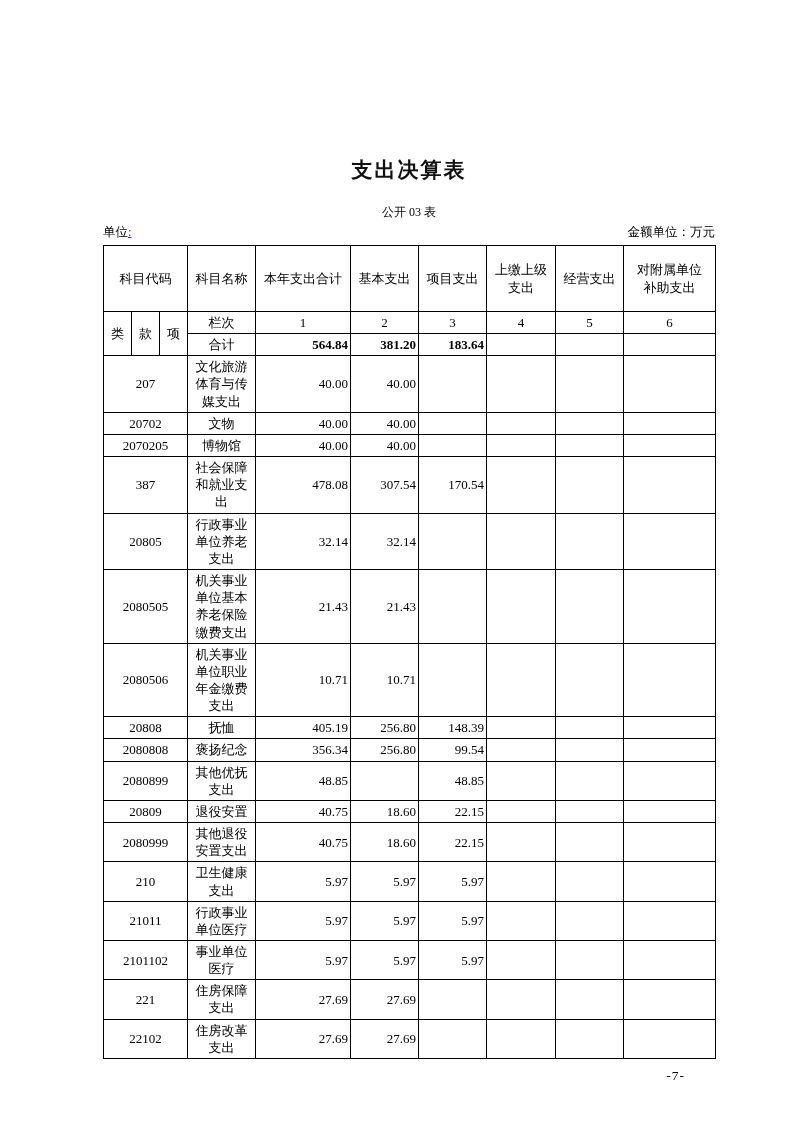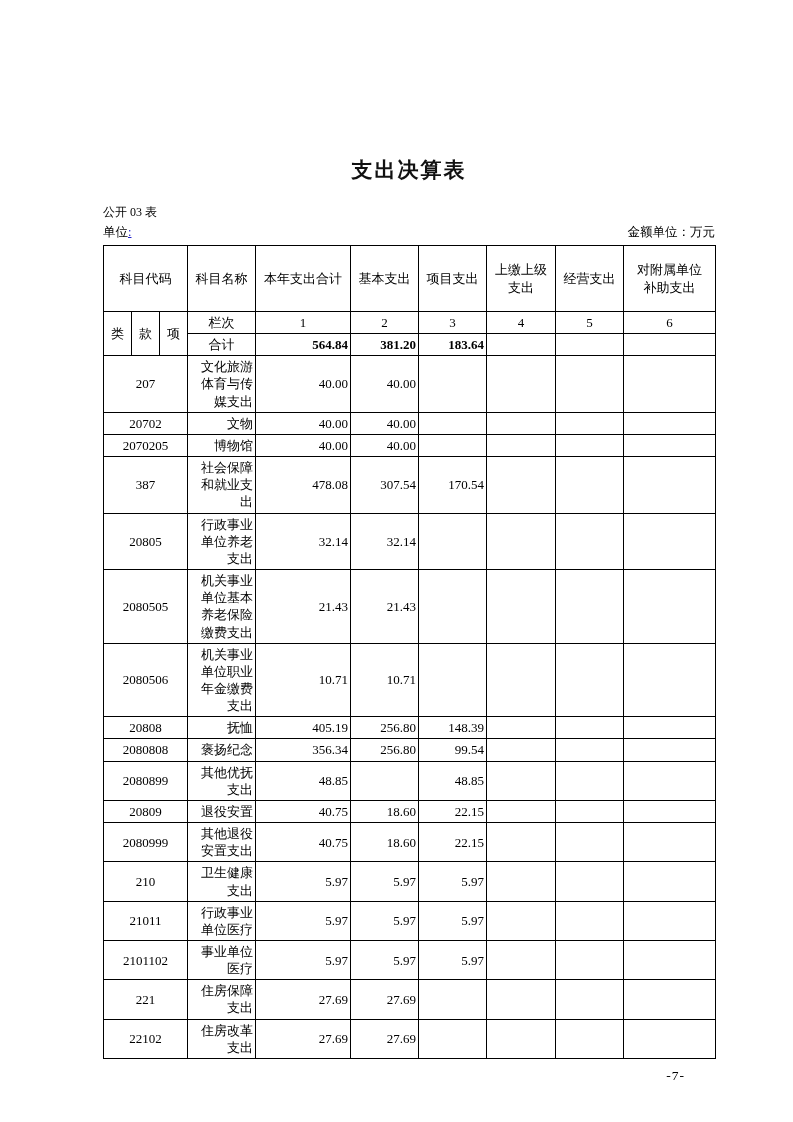--- a/index.html
+++ b/index.html
@@ -7,41 +7,41 @@
     width:793px;height:1122px;background:#ffffff;color:#000;
     font-family:"Liberation Serif","DejaVu Serif",serif;
     position:relative;overflow:hidden;
   }
   .sheet{position:absolute;left:103px;top:12px;width:612px;}
   .doc-title{
     margin-top:144px;text-align:center;
     font-family:"DejaVu Sans","Liberation Sans",sans-serif;
     font-weight:700;font-size:21px;letter-spacing:2px;color:#111;
   }
-  .form-code{margin-top:20px;text-align:left;font-size:12px;}
+  .form-code{margin-top:20px;text-align:center;font-size:12px;}
   .meta-row{
     margin-top:3px;display:flex;justify-content:space-between;
     align-items:flex-end;font-size:12.5px;
   }
   .unit-colon{color:#2222cc;text-decoration:underline;}
   table.main{
     border-collapse:collapse;table-layout:fixed;width:612px;margin-top:4px;
   }
   table.main td{
     border:1px solid #000;font-size:13px;padding:2px 2px;
     vertical-align:middle;overflow:hidden;line-height:1.32;
   }
   tr.h1{height:66px;}
   tr.h2{height:20px;}
   tr.h3{height:18px;}
   td.center{text-align:center;}
   td.pre{white-space:pre-line;}
   td.num{text-align:right;padding-right:3px;}
   td.code{text-align:center;padding-left:2px;}
-  td.name{text-align:right;padding-left:3px;white-space:pre-line;}
+  td.name{text-align:center;padding-left:3px;white-space:pre-line;}
   td.bold{font-weight:700;}
   .page-num{
     margin-top:9px;text-align:right;padding-right:30px;
     font-size:13.5px;letter-spacing:1px;
   }
 </style>
 </head>
 <body>
 
 <div class="sheet">

